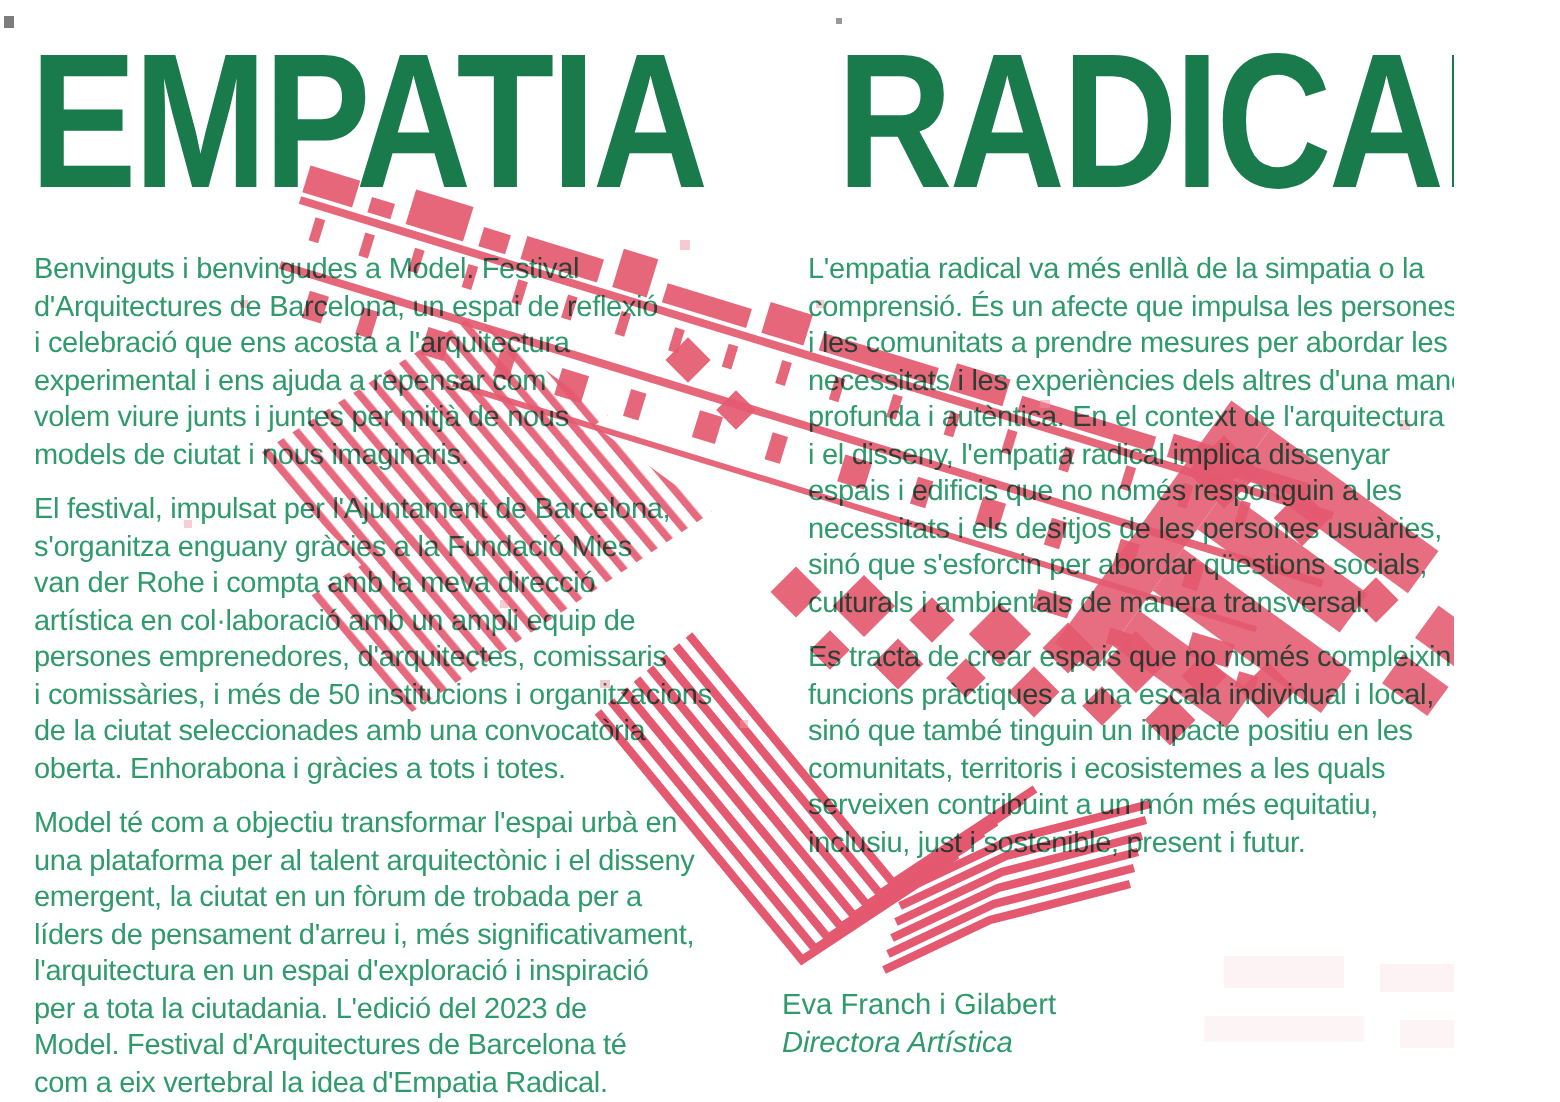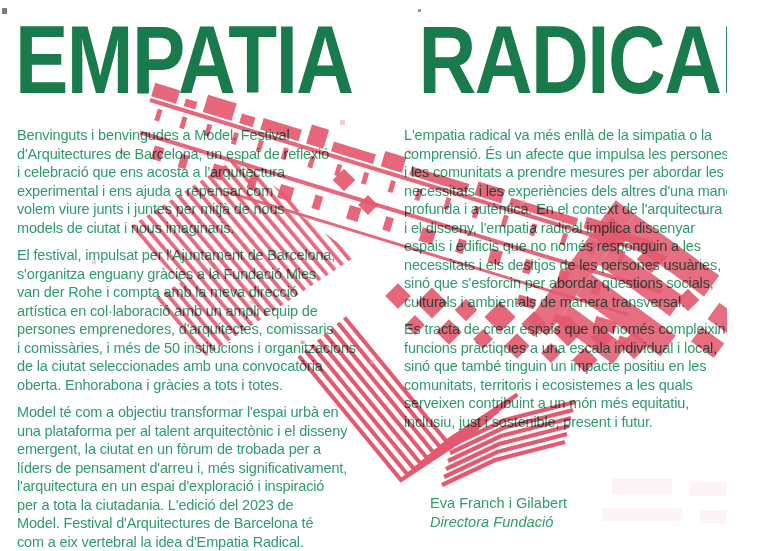--- a/index.html
+++ b/index.html
@@ -7,21 +7,21 @@
         overflow:hidden;font-family:"Liberation Sans",sans-serif;}
   .title{position:absolute;left:15px;top:13px;width:753px;display:flex;
          justify-content:space-between;font-size:80px;font-weight:bold;
          letter-spacing:-1.5px;color:var(--title-green);line-height:1;
          transform:scaleY(1.2);transform-origin:top left;white-space:nowrap;}
   .col{position:absolute;top:126px;font-size:14.5px;line-height:18.5px;
        color:var(--body-green);letter-spacing:-0.15px;}
   .col p{margin:0 0 9px 0;white-space:pre;}
   .col-left{left:17px;}
   .col-right{left:404px;}
-  .signature{position:absolute;left:430px;top:494px;font-size:14.6px;
+  .signature{position:absolute;left:391px;top:494px;font-size:14.6px;
              line-height:19px;color:var(--body-green);}
   .signature .role{font-style:italic;}
   .artwork{position:absolute;left:0;top:0;mix-blend-mode:multiply;pointer-events:none;}
   .pk{fill:var(--pink);}
   .pk2{fill:var(--pink-light);}
   .st{stroke:var(--pink);stroke-width:4.2;fill:none;}
 </style>
 </head>
 <body>
 
@@ -71,21 +71,21 @@
     <p>Es tracta de crear espais que no només compleixin
 funcions pràctiques a una escala individual i local,
 sinó que també tinguin un impacte positiu en les
 comunitats, territoris i ecosistemes a les quals
 serveixen contribuint a un món més equitatiu,
 inclusiu, just i sostenible, present i futur.</p>
   </section>
 
   <footer class="signature">
     <div>Eva Franch i Gilabert</div>
-    <div class="role">Directora Fundació</div>
+    <div class="role">Directora Artística</div>
   </footer>
 
   <svg class="artwork" width="780" height="551" viewBox="0 0 780 551" aria-hidden="true">
     <defs>
       <pattern id="hatch" patternUnits="userSpaceOnUse" width="9" height="9" patternTransform="rotate(-40)">
         <rect class="pk" width="3.8" height="9"></rect>
       </pattern>
     </defs>
 
     <g transform="rotate(17 150 100)" opacity="0.92">

